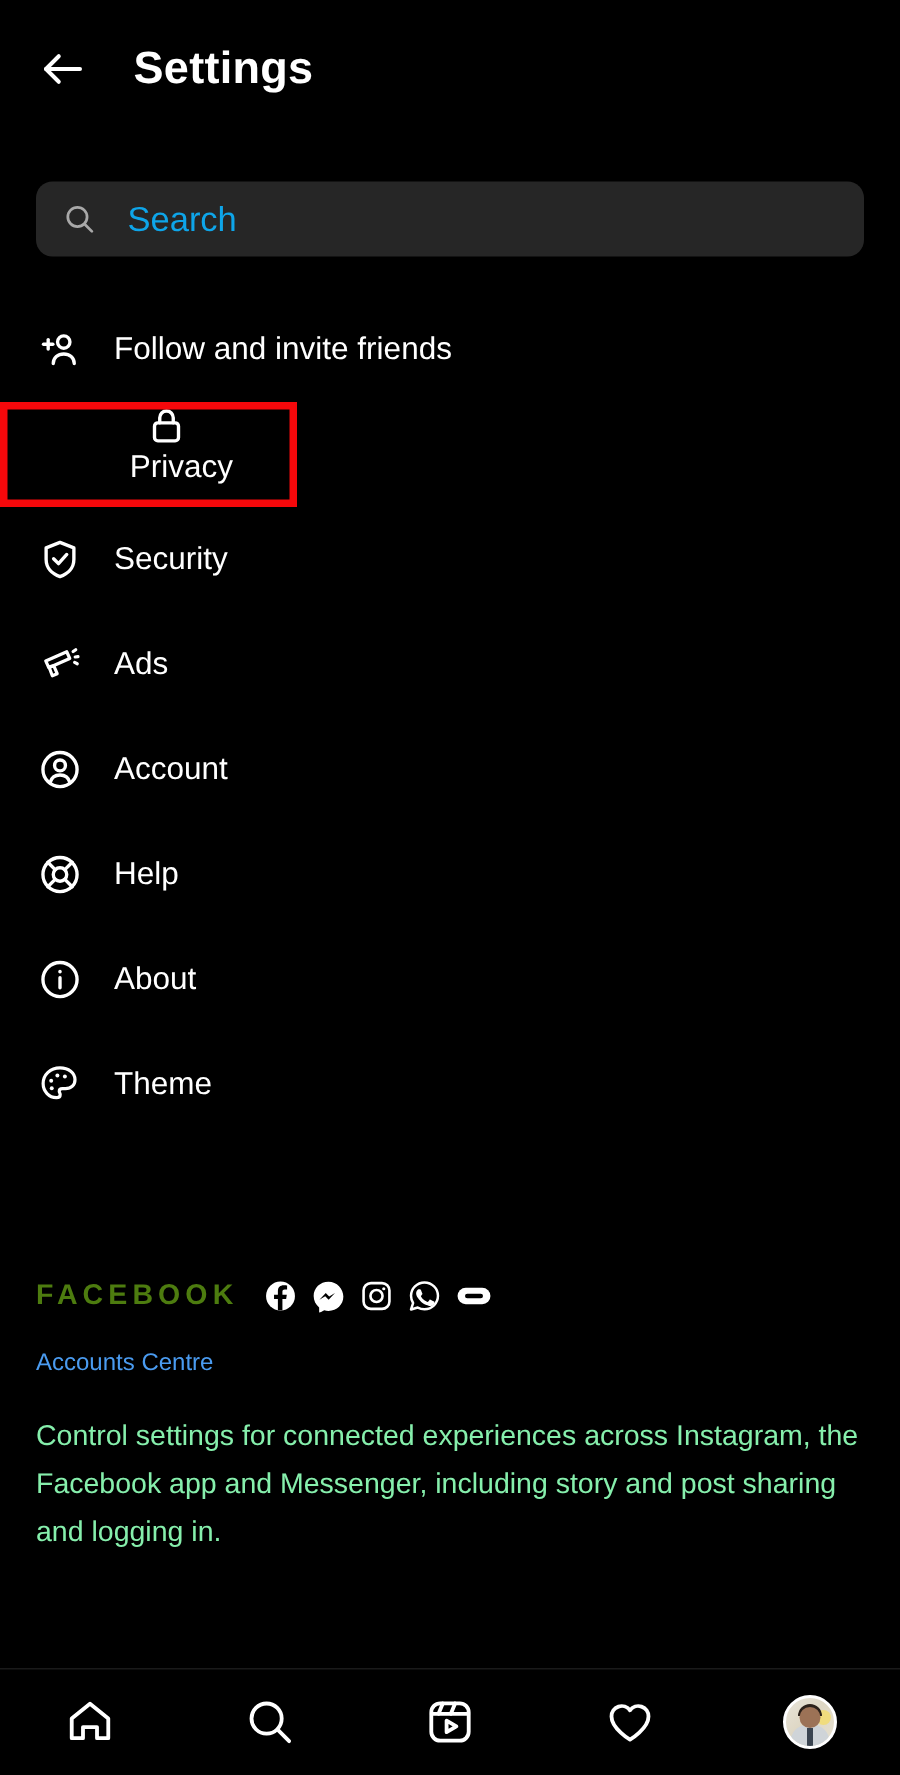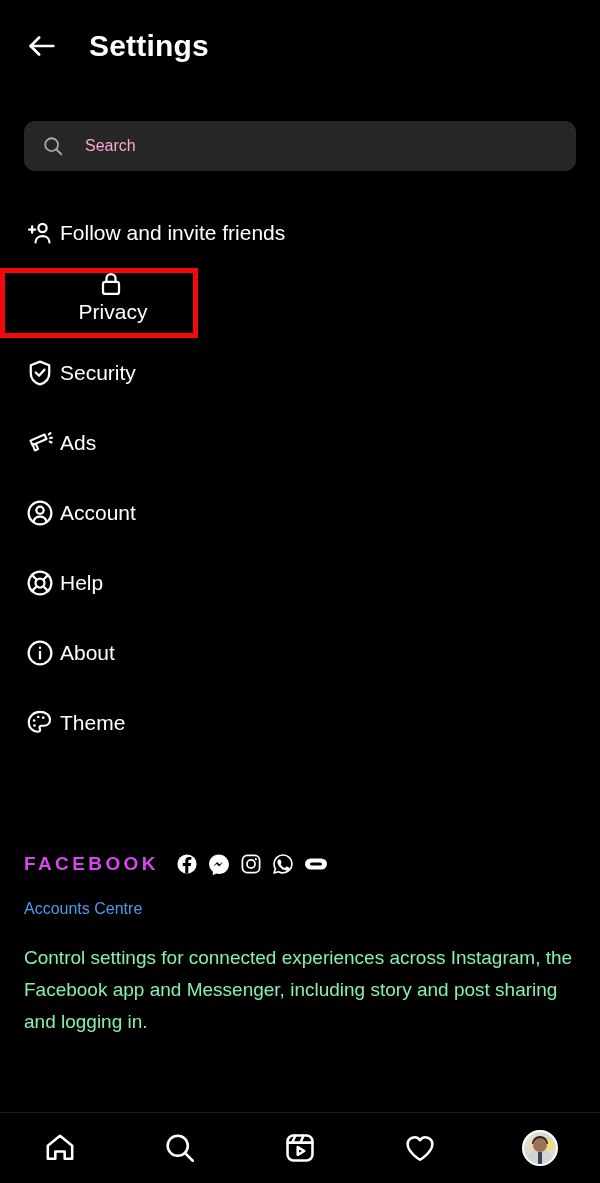--- a/index.html
+++ b/index.html
@@ -16,36 +16,36 @@
   .back-btn { width:56px; height:56px; margin-left:14px; display:flex; align-items:center; justify-content:center; cursor:pointer; }
   .page-title { font-size:30px; font-weight:bold; color:#fff; margin-left:19px; letter-spacing:0.2px; }
 
   
   .search-wrap { position:absolute; top:121px; left:24px; width:552px; height:50px; }
   .search-box {
     width:100%; height:100%; background:#262626; border-radius:11px;
     display:flex; align-items:center; padding-left:18px;
   }
   .search-icon { width:22px; height:22px; flex:none; }
-  .search-placeholder { margin-left:21px; font-size:16px; color:#f9a8d4; }
+  .search-placeholder { margin-left:21px; font-size:23px; color:#0ea5e9; }
 
   
   .menu { position:absolute; top:198px; left:0; width:600px; }
   .menu-item {
     position:relative; height:70px; display:flex; align-items:center;
     padding-left:24px; cursor:pointer;
   }
   .menu-icon { width:32px; height:32px; flex:none; display:flex; align-items:center; justify-content:center; }
-  .menu-label { margin-left:4px; font-size:21px; color:#fff; }
+  .menu-label { margin-left:20px; font-size:21px; color:#fff; }
   .menu-item.highlighted { outline:5px solid #f5080b; outline-offset:-5px; width:198px;flex-direction:column; }
 
   
   .fb-section { position:absolute; top:850px; left:24px; width:552px; }
   .fb-row { display:flex; align-items:center; height:28px; }
-  .fb-word { font-size:19px; font-weight:bold; color:#d946ef; letter-spacing:3.4px; }
+  .fb-word { font-size:19px; font-weight:bold; color:#4d7c0f; letter-spacing:3.4px; }
   .fb-apps { display:flex; align-items:center; gap:10px; margin-left:17px; }
   .fb-apps svg { display:block; }
 
   .accounts-link { margin-top:22px; font-size:16px; color:#4a9bf0; cursor:pointer; display:inline-block; }
   .accounts-desc { margin-top:24px; font-size:19px; line-height:32px; color:#86efac; width:556px; }
 
   
   .bottom-nav {
     position:absolute; bottom:0; left:0; width:600px; height:71px;
     border-top:1px solid #1a1a1a; display:flex; align-items:center;

